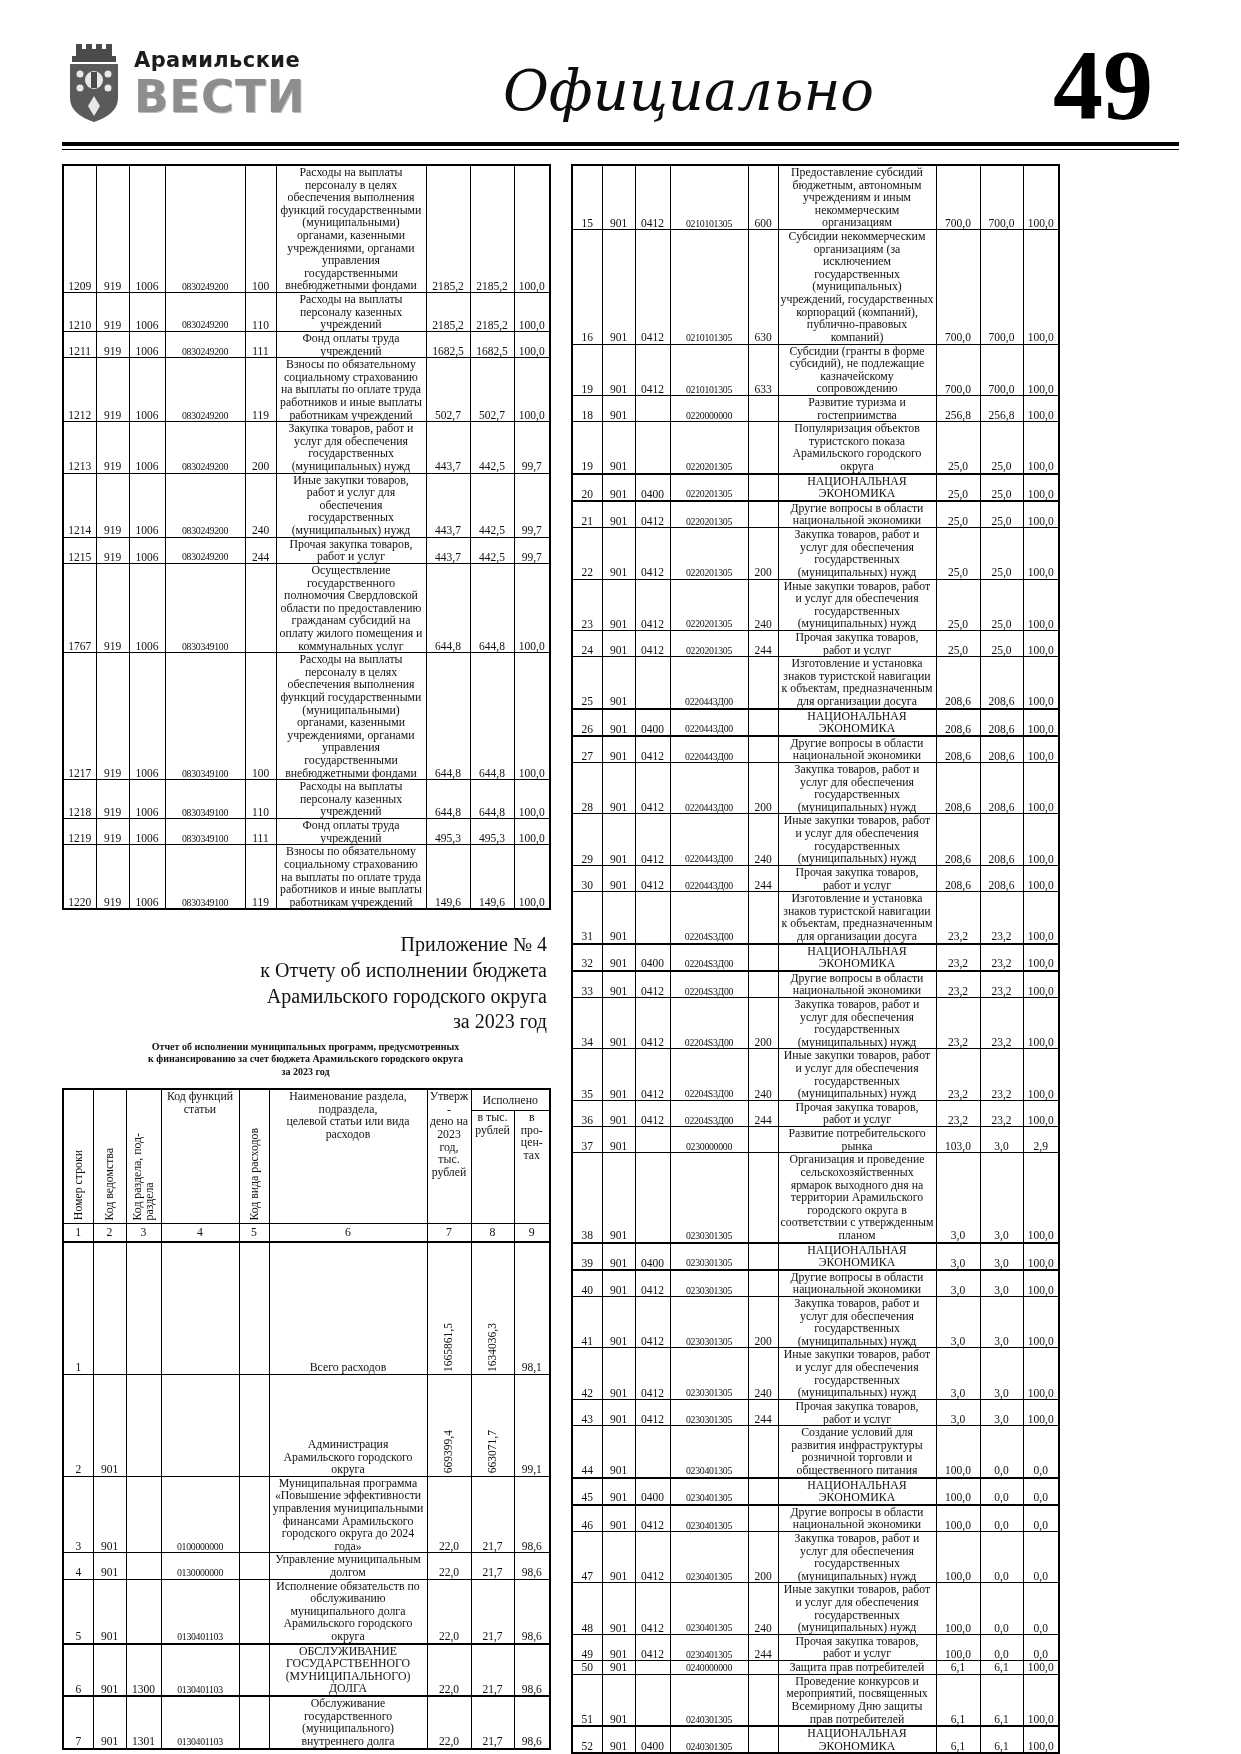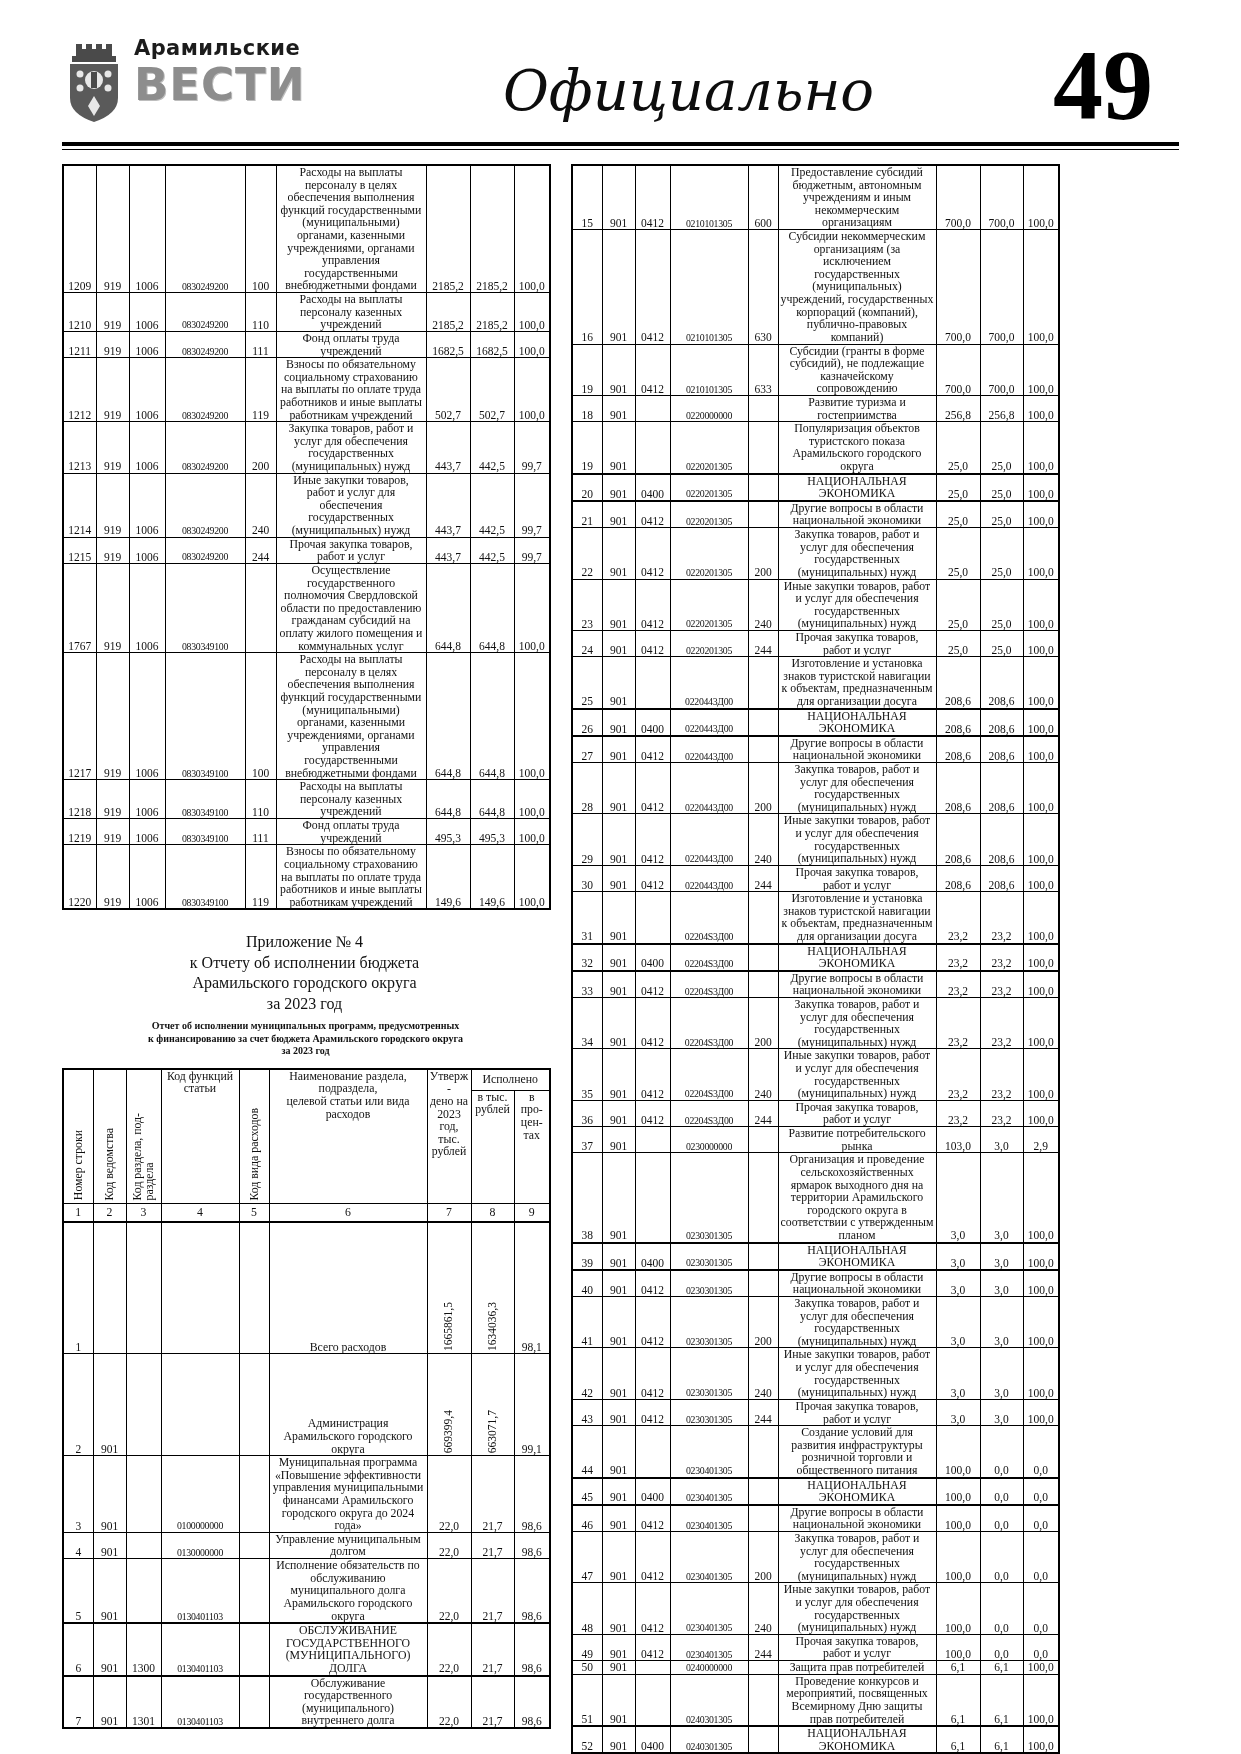--- a/index.html
+++ b/index.html
@@ -1,20 +1,20 @@
 <!DOCTYPE html>
 <html><head>
 <meta charset="utf-8">
 <style>
   html,body{margin:0;padding:0;background:#e8e8e8}
   .page{width:1241px;height:1754px;margin:0 auto;background:#fff;position:relative;
         font-family:"Liberation Serif","DejaVu Serif",serif;color:#111;overflow:hidden}
   
   .masthead{display:flex;align-items:center;padding:38px 88px 8px 62px}
-  .logo{display:flex;align-items:flex-start;gap:10px;width:262px}
+  .logo{display:flex;align-items:center;gap:10px;width:262px}
   .paper-name{display:flex;flex-direction:column;line-height:1}
   .paper-name .top{font-family:"DejaVu Sans","Liberation Sans",sans-serif;font-weight:bold;
                    font-size:21px;color:#1c1c1c;letter-spacing:.4px}
   .paper-name .bottom{font-family:"DejaVu Sans","Liberation Sans",sans-serif;font-weight:bold;
                    font-size:45px;color:#8d8d8d;letter-spacing:1px;margin-top:3px;
                    text-shadow:1px 1px 0 #bdbdbd}
   .section-title{flex:1;text-align:center;font-style:italic;font-size:56px;
                  font-family:"DejaVu Serif","Liberation Serif",serif;color:#0d0d0d;
                  transform:translateY(6px)}
   .issue{text-align:right;font-size:27px;line-height:1.3;margin-right:34px;color:#1f1f1f;white-space:nowrap}
@@ -39,21 +39,21 @@
           line-height:1;font-size:11.5px;white-space:nowrap}
   thead th{vertical-align:top;font-weight:normal;font-size:11.8px}
   thead th.vert{vertical-align:bottom}
   thead .vspan{writing-mode:vertical-rl;transform:rotate(180deg);display:inline-block;
           line-height:1.05;white-space:pre-line;text-align:left}
   .ph{white-space:pre-line}
   thead th.grp{height:20px;vertical-align:middle}
   thead tr.h2 th{height:112px}
   tr.colnums td{height:17px;vertical-align:middle;font-size:11.8px;border-bottom:2.5px solid #000}
   
-  .appendix{margin:22px 2px 6px 0;text-align:center;font-size:16px;line-height:1.28;white-space:pre-line}
+  .appendix{margin:22px 2px 6px 0;text-align:right;font-size:20px;line-height:1.28;white-space:pre-line}
   .report-title{text-align:center;font-weight:bold;font-size:10px;line-height:1.25;
                 margin:0 0 10px 0;white-space:pre-line}
 </style>
 </head>
 <body>
 
 <div class="page">
 
   <header class="masthead">
     <div class="logo">

